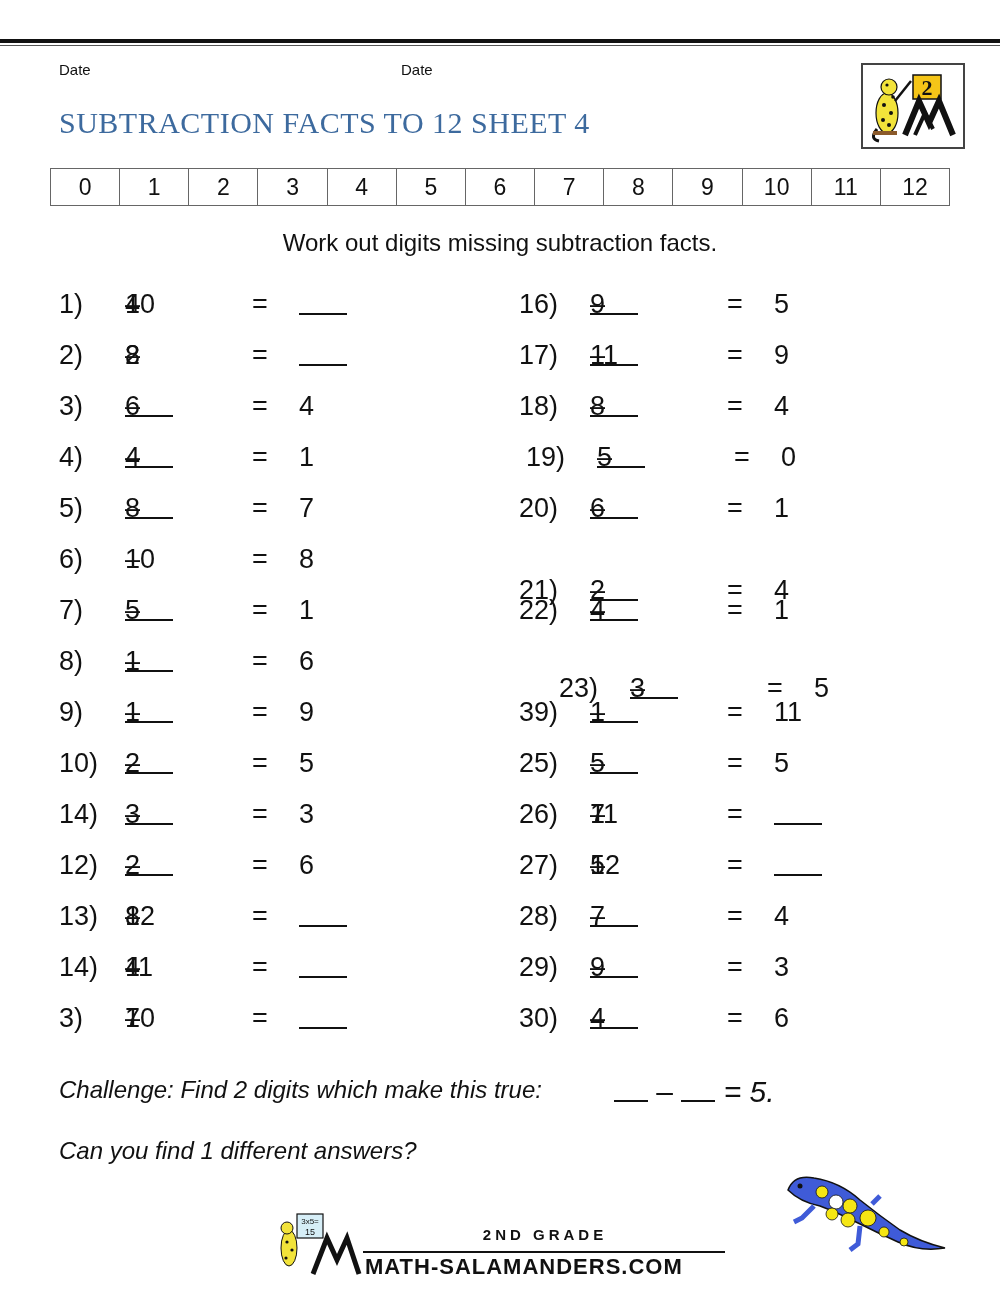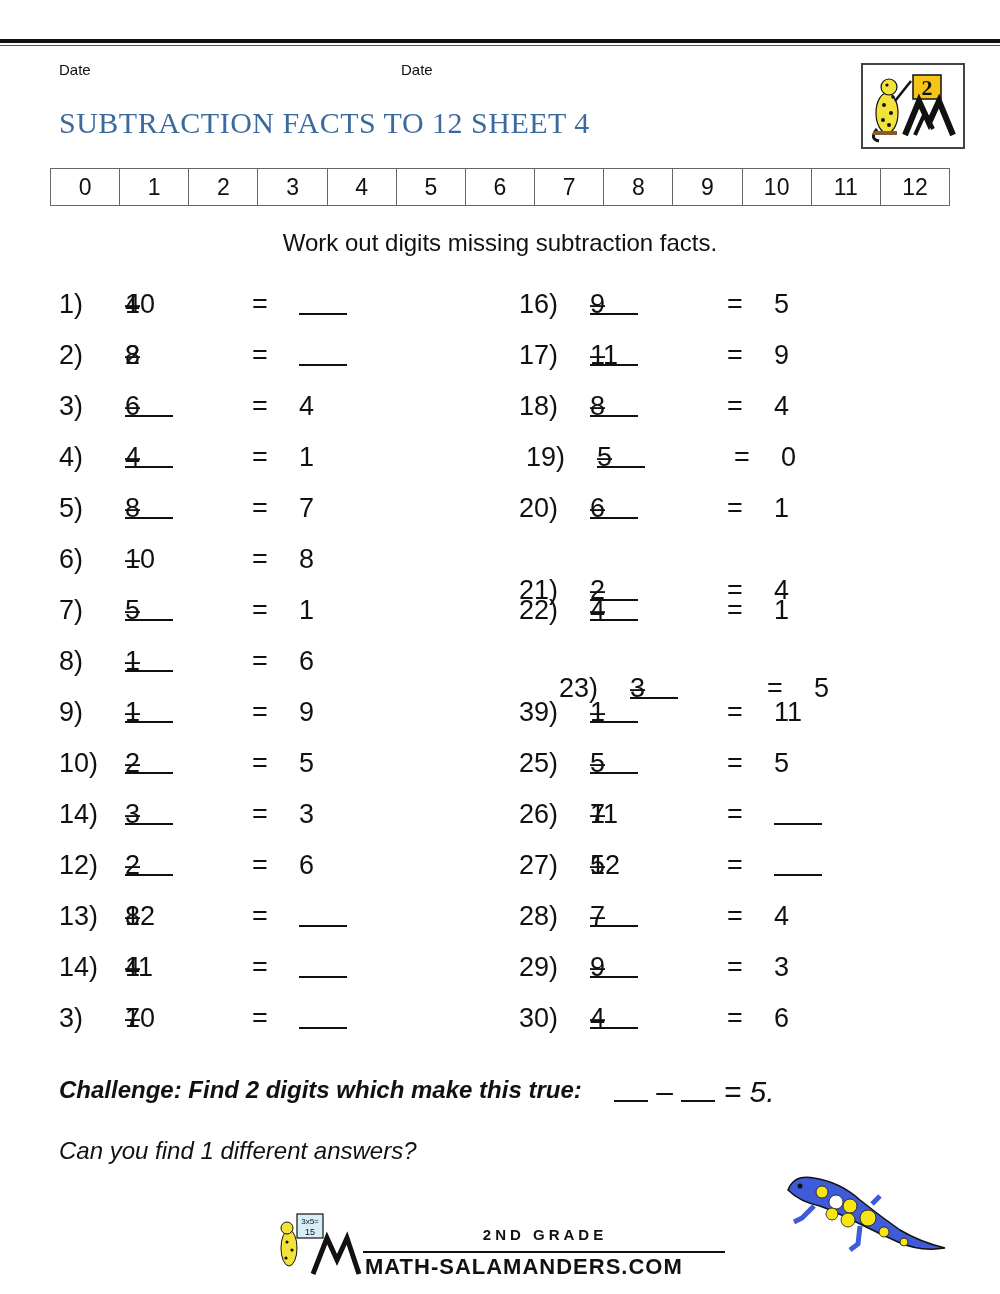--- a/index.html
+++ b/index.html
@@ -384,21 +384,21 @@
       <span style="left:71px">
         <span class="blank"></span> 
         <span>–</span> 
         <span>4</span>
       </span>
       <span style="left:208px">=</span>
       <span style="left:255px">6</span>
     </div>
   </div>
 
-<div class="challenge" style="top:1076px;font-weight:bold;">Challenge: Find 2 digits which make this true:</div>
+<div class="challenge" style="top:1076px;">Challenge: Find 2 digits which make this true:</div>
 <div class="challenge-eq">
   <span class="cblank"></span>
   <span style="font-style:normal;">–</span>
   <span class="cblank"></span>
   <span>= 5.</span>
 </div>
 <div class="challenge" style="top:1137px;">Can you find 1 different answers?</div>
 
 <div class="footer-logo">
   <svg width="460" height="70" viewBox="0 0 460 70">

